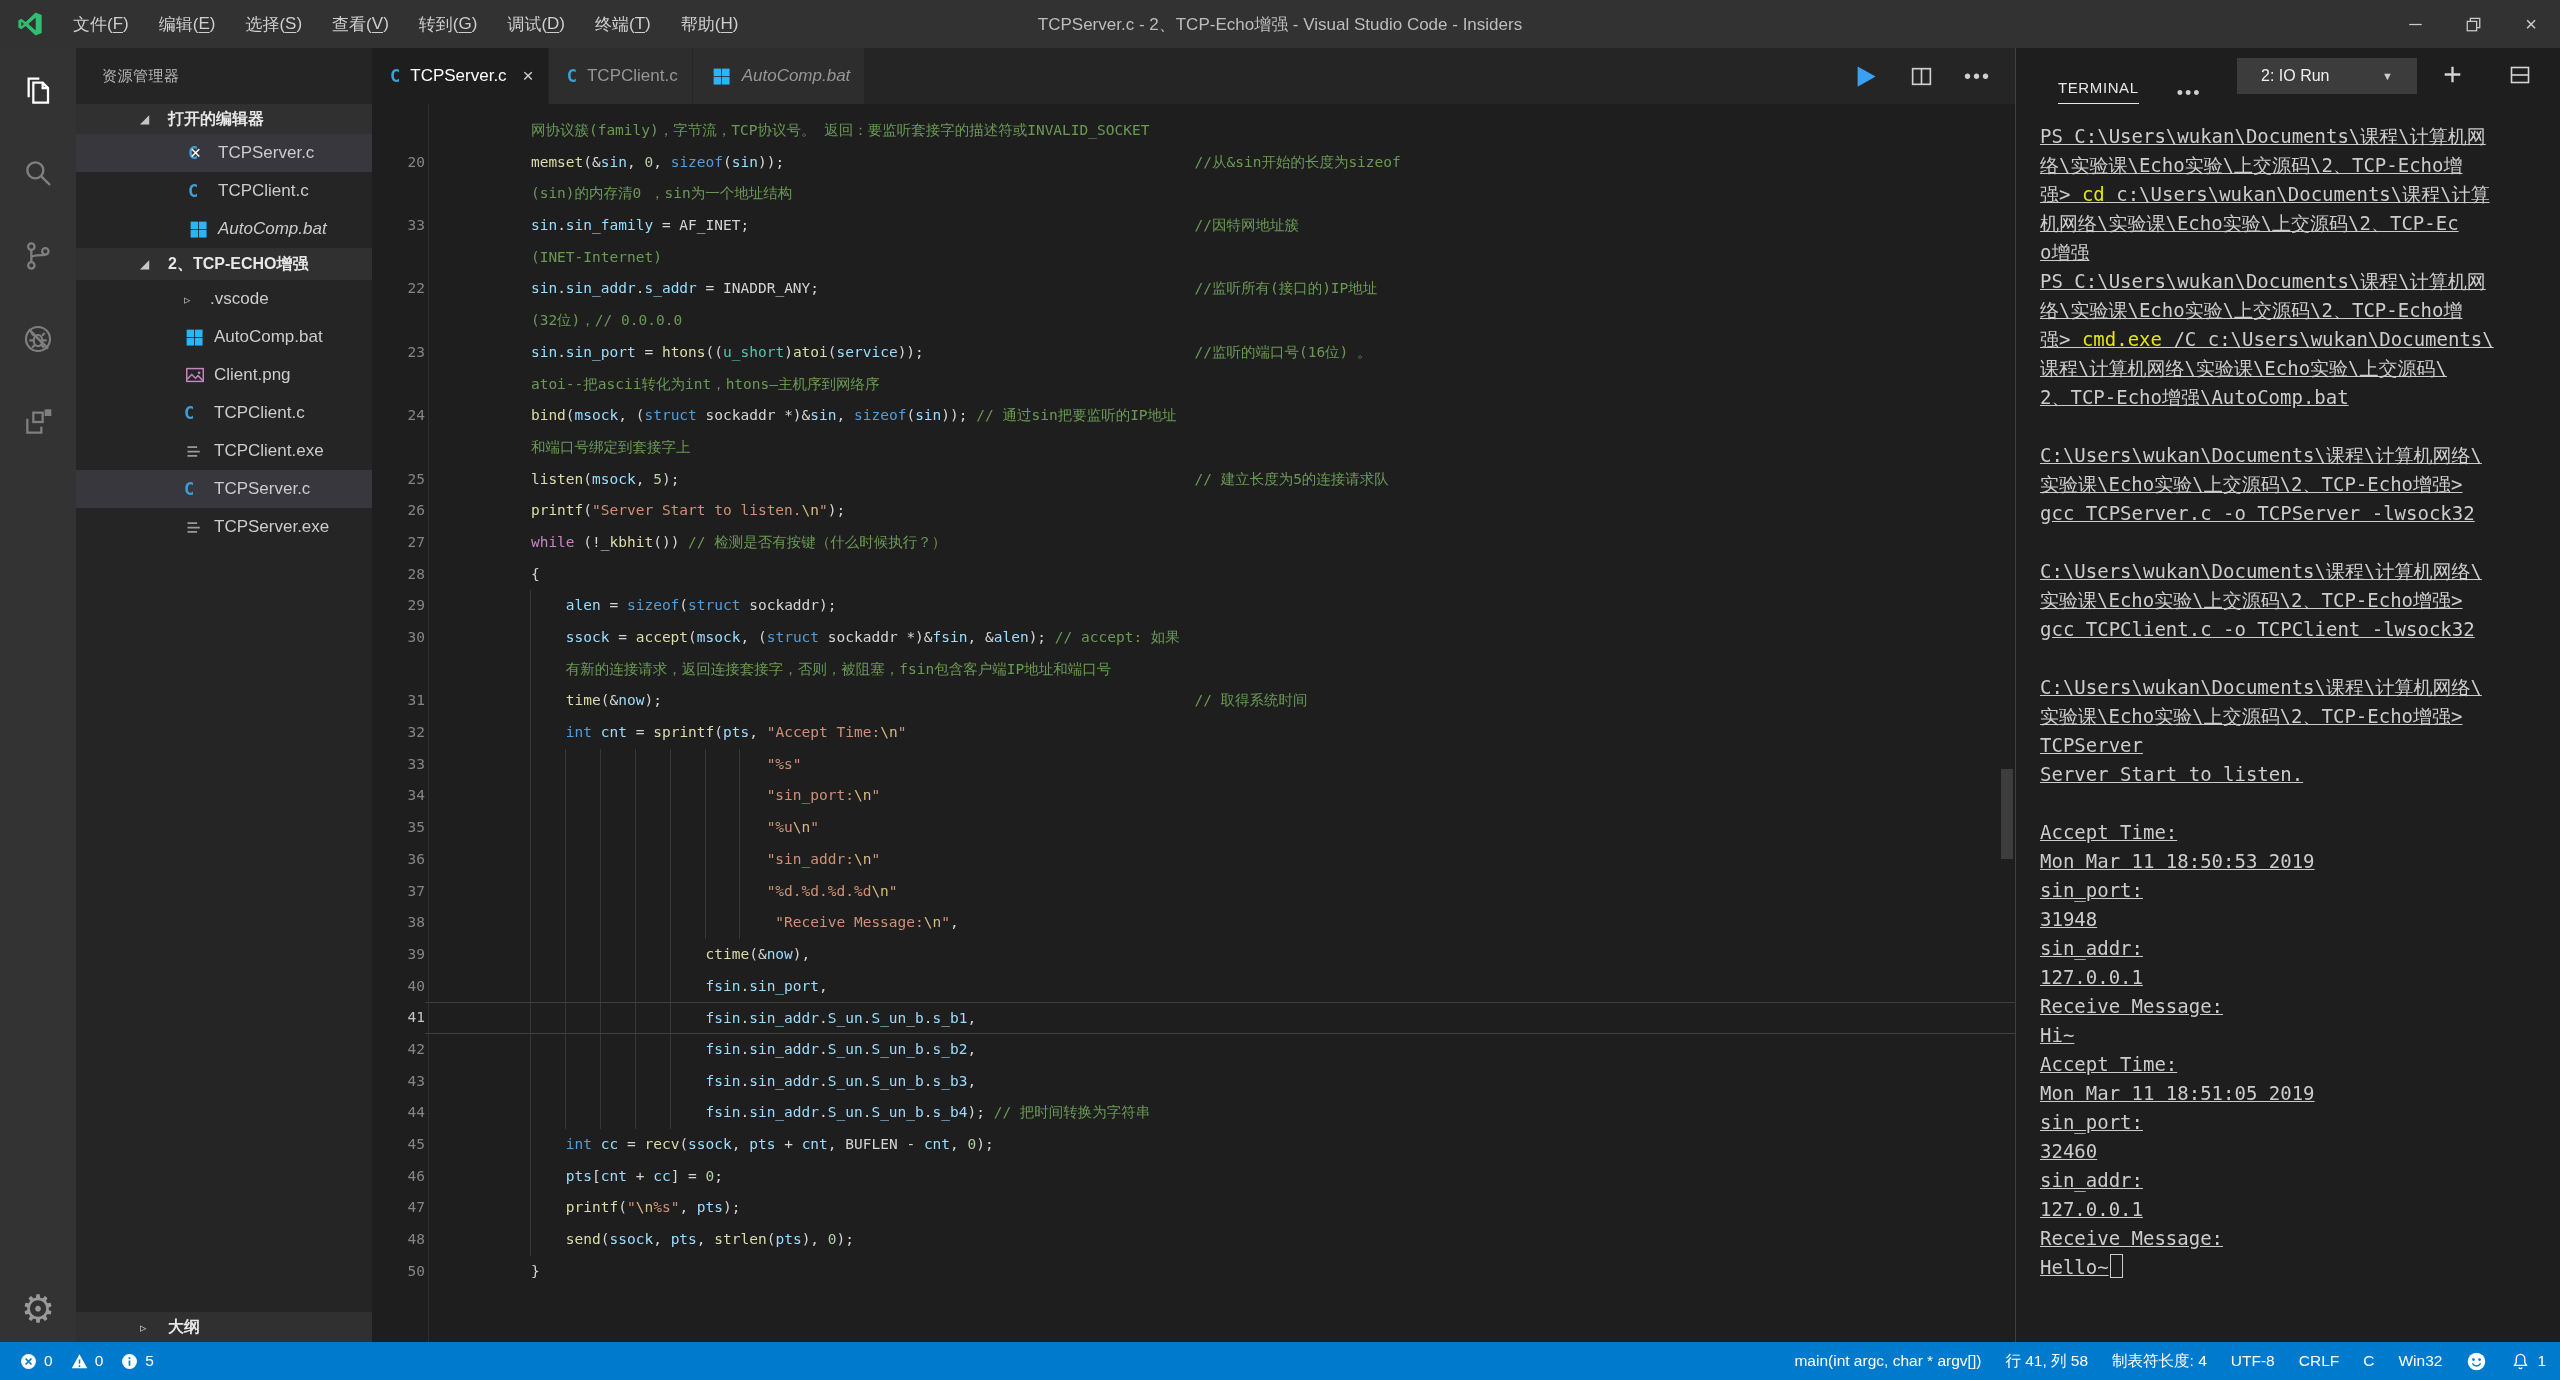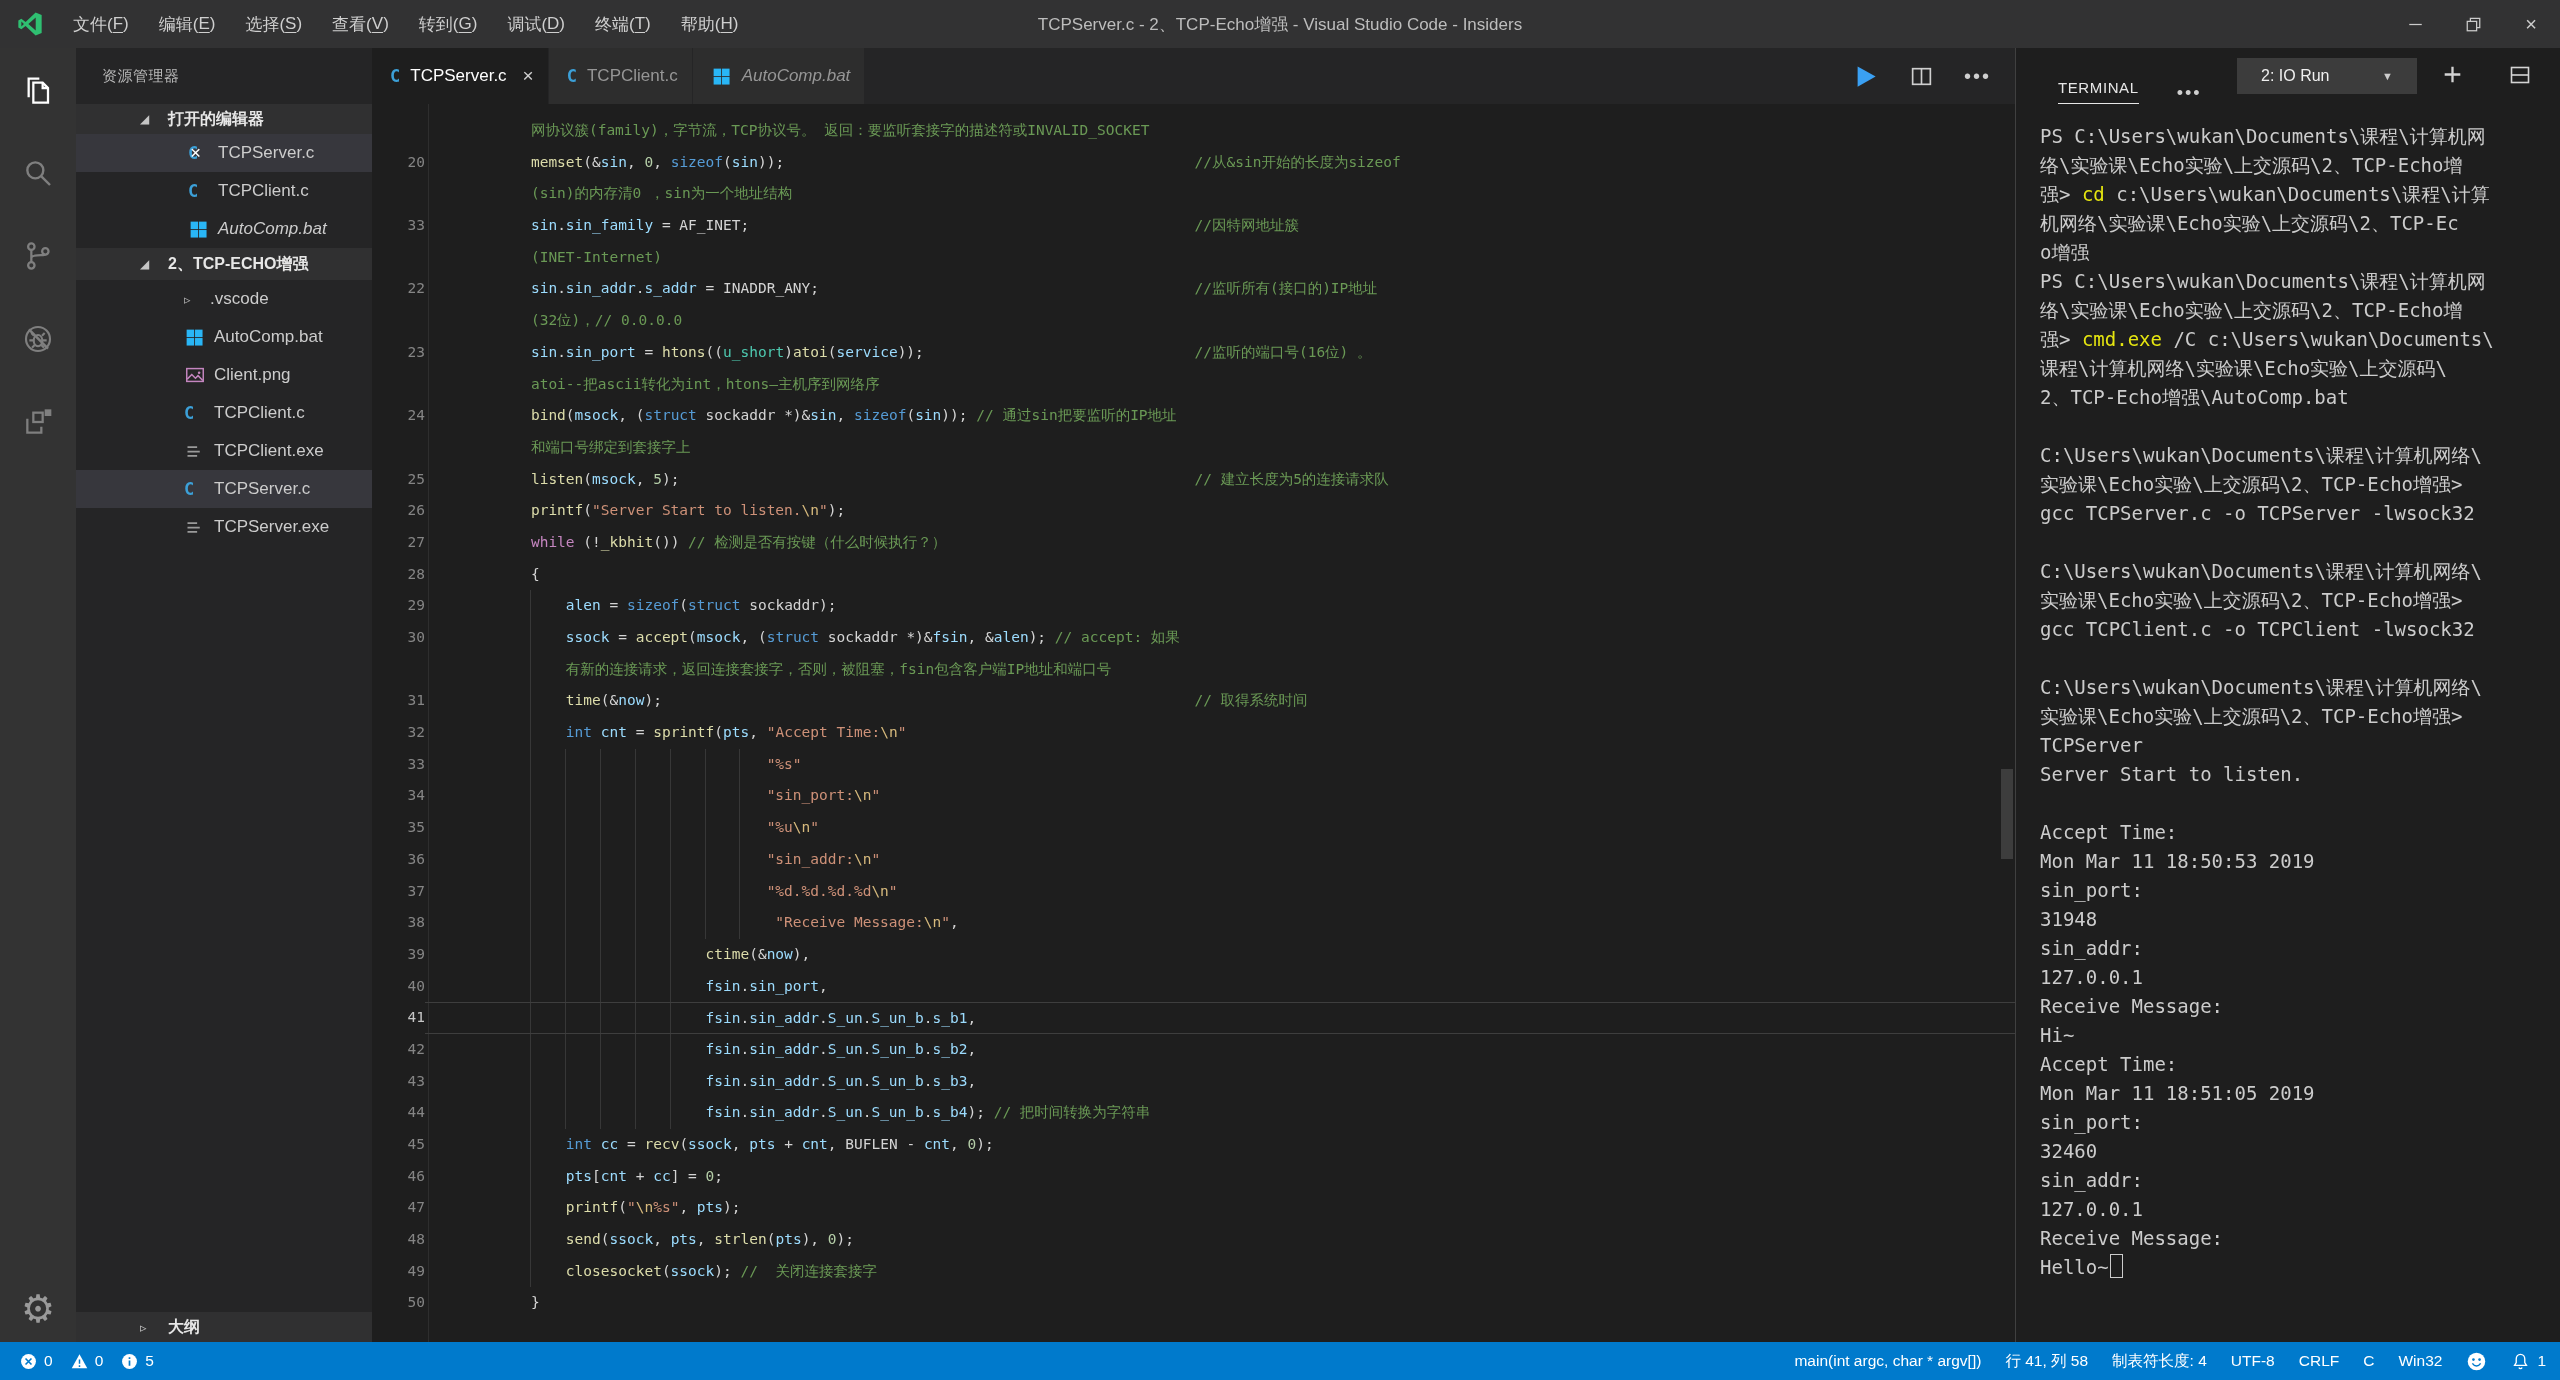--- a/index.html
+++ b/index.html
@@ -67,21 +67,21 @@
   .panel-header{height:56px;display:flex;align-items:flex-end;position:relative;}
   .panel-tab{margin-left:42px;font-size:15px;letter-spacing:.6px;color:#e7e7e7;border-bottom:1px solid #e7e7e7;padding-bottom:7px;padding-top:8px;}
   .panel-more{margin-left:38px;font-size:18px;letter-spacing:2px;color:#cfcfcf;}
   .term-dd{position:absolute;left:221px;top:10px;width:180px;height:36px;background:#3c3c3c;color:#f0f0f0;
            font-size:16px;display:flex;align-items:center;justify-content:space-between;padding:0 24px;box-sizing:border-box;}
   .term-dd .dd-arrow{font-size:11px;color:#cccccc;}
   .panel-plus{position:absolute;left:424px;top:14px;color:#d4d4d4;}
   .panel-split{position:absolute;left:492px;top:15px;color:#d4d4d4;}
   .term-body{position:absolute;top:56px;left:0;right:0;bottom:0;overflow:hidden;
              font-family:"DejaVu Sans Mono",monospace;font-size:19px;color:#cccccc;padding:18px 0 0 24px;}
-  .tline{height:29px;line-height:29px;white-space:pre;}
+  .tline{height:29px;line-height:29px;white-space:pre;text-decoration:underline;}
   .tk-t{color:#cccccc}.tk-y{color:#e5e510}
   .term-cursor{display:inline-block;width:11px;height:22px;border:1.5px solid #cccccc;vertical-align:-4px;margin-left:1px;}
   
   .statusbar{height:38px;background:#007acc;display:flex;align-items:center;color:#ffffff;font-size:15.5px;padding:0 14px 0 20px;}
   .sb-left{display:flex;align-items:center;gap:18px;}
   .sb-right{margin-left:auto;display:flex;align-items:center;gap:24px;}
   .sb-item{display:flex;align-items:center;gap:7px;white-space:nowrap;}
 </style>
 </head>
 <body>
@@ -444,24 +444,20 @@
               <span class="ln">46</span>
               <span class="ct"><span class="guides" style="width: 6ch;"></span><span class="tk-pl">        </span><span class="tk-var">pts</span><span class="tk-pl">[</span><span class="tk-var">cnt</span><span class="tk-pl"> + </span><span class="tk-var">cc</span><span class="tk-pl">] = </span><span class="tk-num">0</span><span class="tk-pl">;</span></span>
             </div>
             <div class="code-row">
               <span class="ln">47</span>
               <span class="ct"><span class="guides" style="width: 6ch;"></span><span class="tk-pl">        </span><span class="tk-fn">printf</span><span class="tk-pl">(</span><span class="tk-str">"</span><span class="tk-esc">\n</span><span class="tk-str">%s"</span><span class="tk-pl">, </span><span class="tk-var">pts</span><span class="tk-pl">);</span></span>
             </div>
             <div class="code-row">
               <span class="ln">48</span>
               <span class="ct"><span class="guides" style="width: 6ch;"></span><span class="tk-pl">        </span><span class="tk-fn">send</span><span class="tk-pl">(</span><span class="tk-var">ssock</span><span class="tk-pl">, </span><span class="tk-var">pts</span><span class="tk-pl">, </span><span class="tk-fn">strlen</span><span class="tk-pl">(</span><span class="tk-var">pts</span><span class="tk-pl">), </span><span class="tk-num">0</span><span class="tk-pl">);</span></span>
-            </div>
-            <div class="code-row">
-              <span class="ln">49</span>
-              <span class="ct"><span class="guides" style="width: 6ch;"></span><span class="tk-pl">        </span><span class="tk-fn">closesocket</span><span class="tk-pl">(</span><span class="tk-var">ssock</span><span class="tk-pl">); </span><span class="tk-cmt">//  关闭连接套接字</span></span>
             </div>
             <div class="code-row">
               <span class="ln">50</span>
               <span class="ct"><span class="tk-pl">    </span><span class="tk-pl">}</span></span>
             </div>
           </div>
         <div class="ed-scrollbar"></div>
       </div>
     </div>
 

